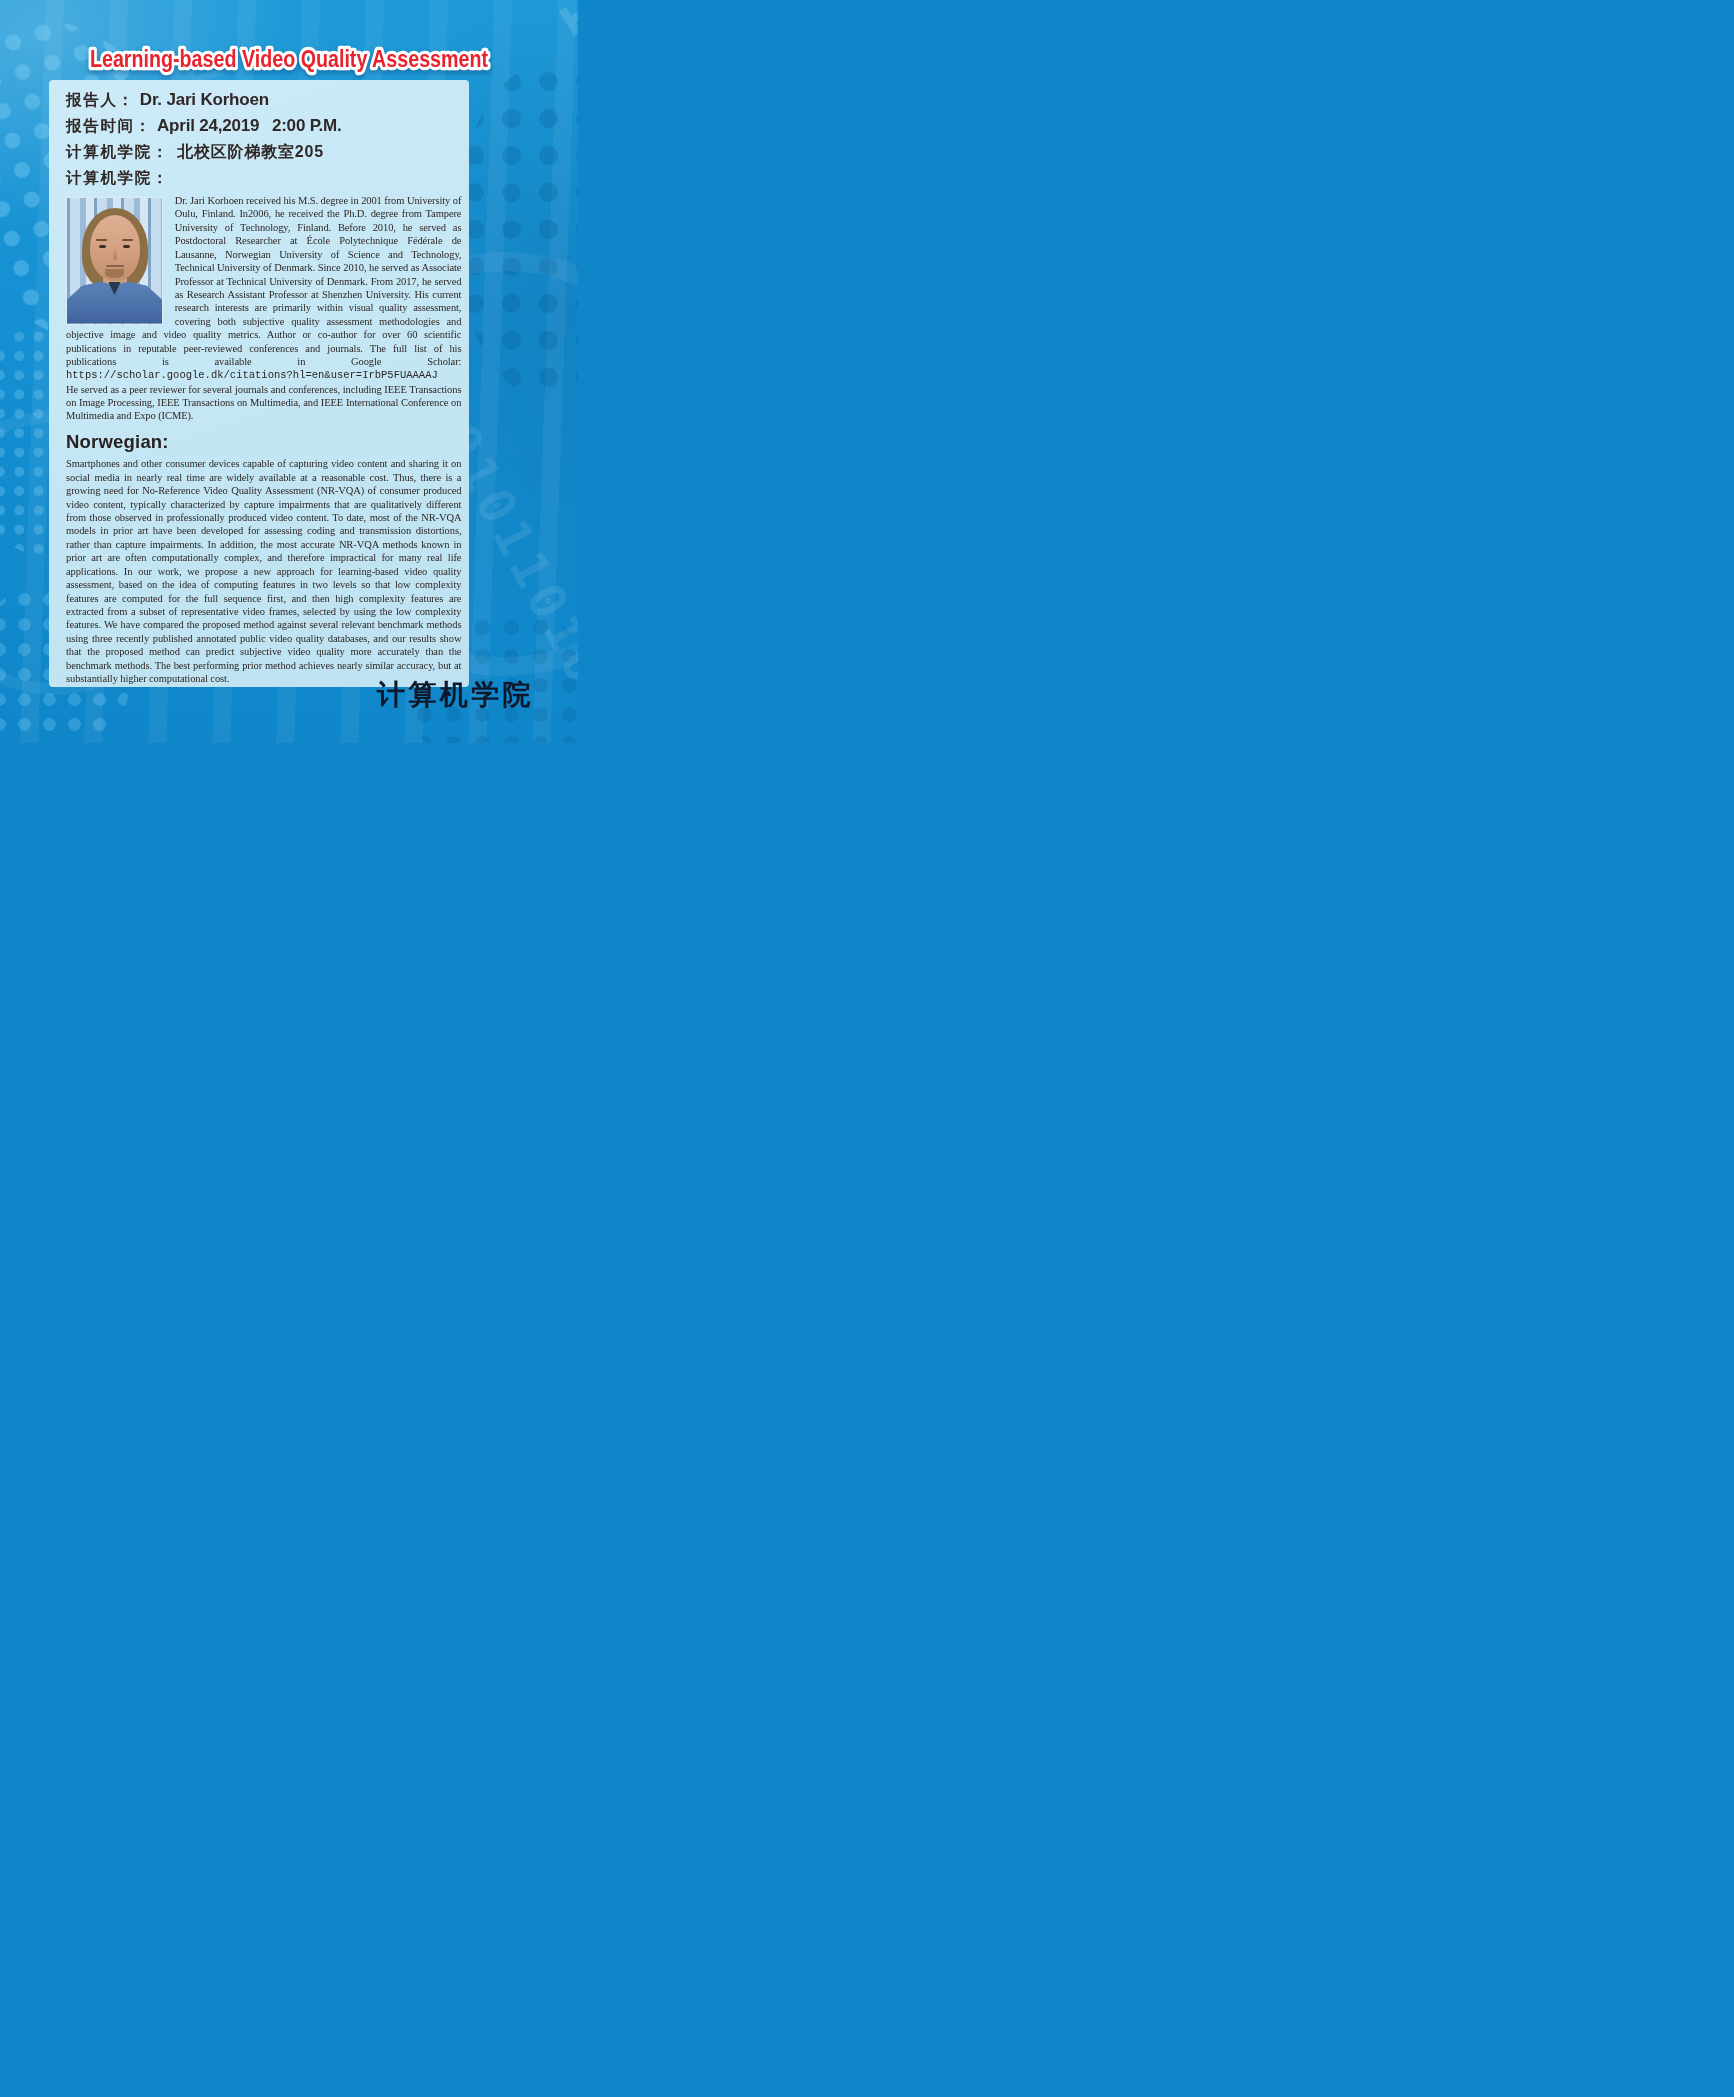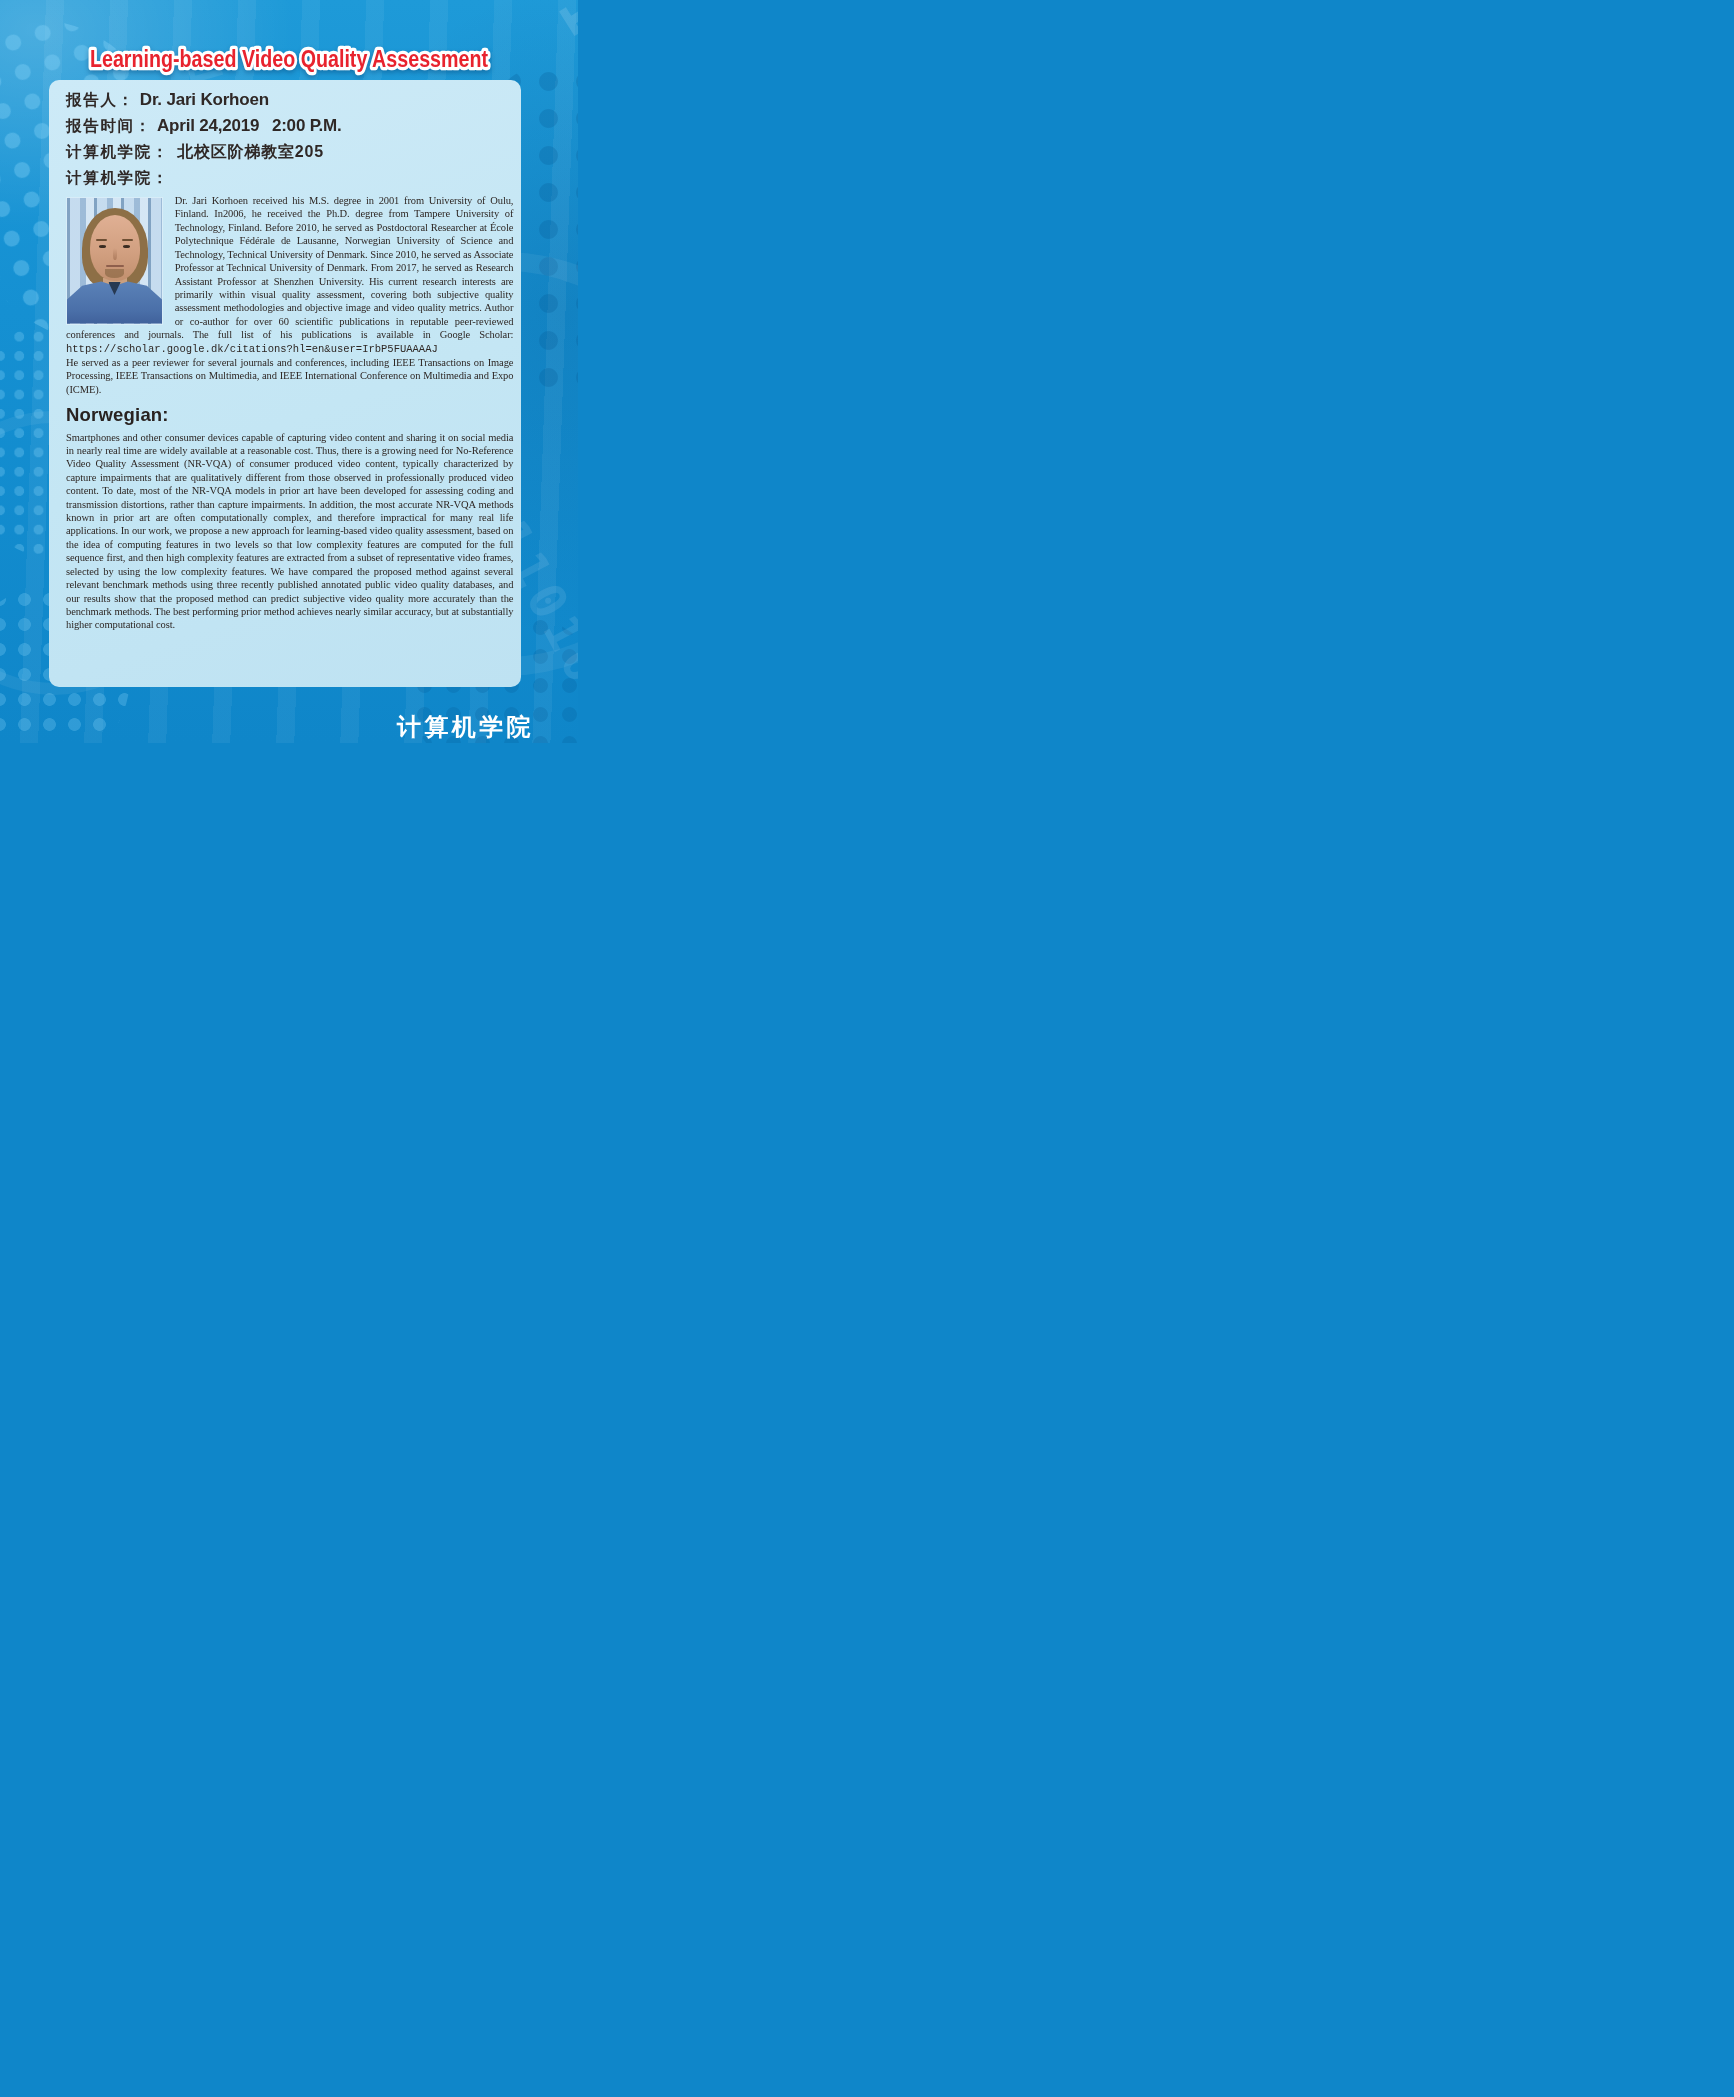--- a/index.html
+++ b/index.html
@@ -39,23 +39,23 @@
 
   
   .title-svg { position:absolute; top:11.7px; left:0; width:578px; height:88px; }
   .title-svg text {
     font-family:"Liberation Sans", sans-serif; font-weight:800; font-size:58px;
     fill:#e8232e; stroke:#ffffff; stroke-width:16px; stroke-linejoin:round;
     paint-order:stroke fill; text-anchor:middle;
   }
 
   
-  .panel { position:absolute; left:49px; top:80px; width:472px; height:607px;
+  .panel { position:absolute; left:49px; top:80px; width:420px; height:607px;
     background:linear-gradient(160deg,#cdeaf7 0%, #c4e6f4 55%, #bee2f2 100%);
-    border-radius:10px; box-sizing:border-box; padding:6.7px 7.6px 0 17px; }
+    border-radius:4px; box-sizing:border-box; padding:6.7px 7.6px 0 17px; }
 
   .info-line { display:flex; align-items:baseline; margin:0 0 5px 0; }
   .info-line.first { margin-top:3.4px; }
   .cjk-label { font-size:15.5px; font-weight:700; color:#2f2826; letter-spacing:1.7px; }
   .latin-value { font-size:17px; font-weight:700; color:#2f2826; letter-spacing:-0.2px; margin-left:5px; white-space:nowrap; }
   .clock { margin-left:12.6px; }
   .cjk-value { font-size:16px; font-weight:700; color:#2f2826; letter-spacing:0.8px; margin-left:8px; }
 
   
   .bio { margin-top:1.7px; }
@@ -89,22 +89,22 @@
   .body-text { font-family:Liberation Serif, serif; font-size:10.5px; line-height:13.4px;
     color:#2e2724; text-align:justify; margin:0; letter-spacing:-0.1px; }
   .p1 { text-align-last:justify; }
   .url-line { font-family:Liberation Mono, monospace; font-size:10.5px; line-height:14.3px; color:#2e2724; }
   .p2 { margin-top:0; }
 
   .abstract-heading { clear:both; font-family:"Liberation Sans", sans-serif;
     font-size:18.5px; font-weight:800; color:#292220; margin:8.4px 0 4.2px 0; letter-spacing:0.2px; }
 
   
-  .org { position:absolute; right:44px; bottom:0; color:#ffffff;
-    font-size:24px; font-weight:700; letter-spacing:3.4px; }
+  .org { position:absolute; right:44px; bottom:29px; color:#0f172a;
+    font-size:28px; font-weight:700; letter-spacing:3.4px; }
 </style>
 </head>
 <body>
 
 <div class="page">
 
   <div class="bg-grad"></div>
   <div class="streaks"></div>
   <div class="dot-cluster dc1"></div>
   <div class="dot-cluster dc2"></div>

